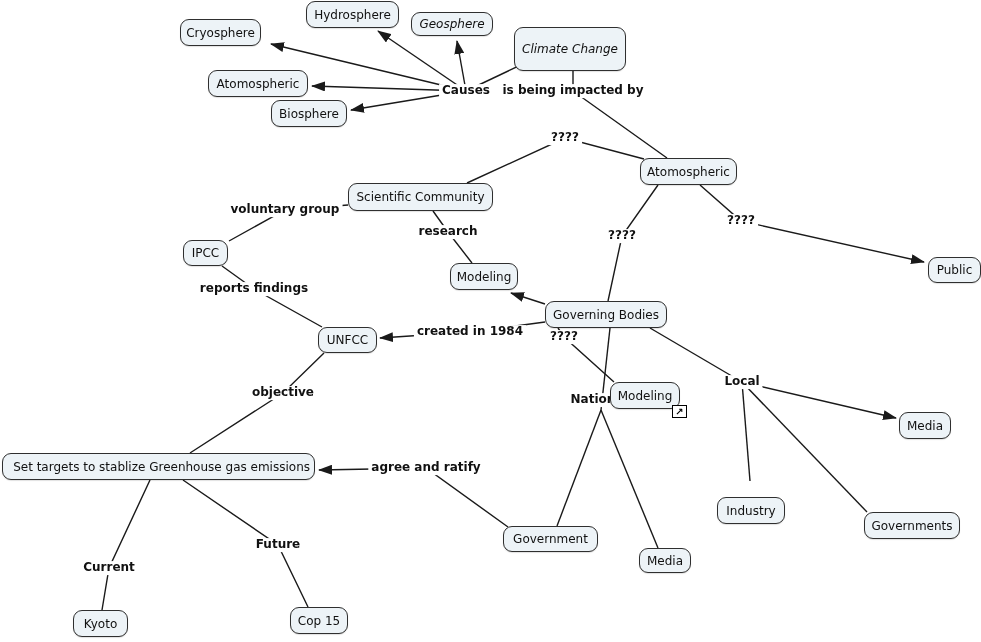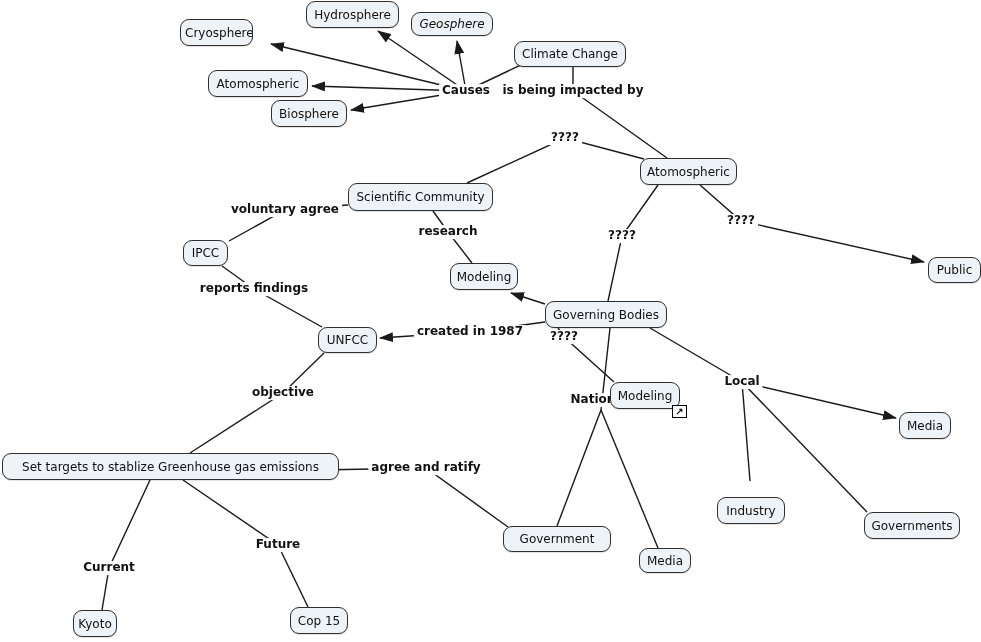--- a/index.html
+++ b/index.html
@@ -83,43 +83,43 @@
       <polyline points="508,527 426,468 319,470" class="edge" marker-end="url(#arrowhead)"></polyline>
       <polyline points="150,480 109,568 102,610" class="edge"></polyline>
       <polyline points="183,480 278,545 308,607" class="edge"></polyline>
     </svg>
   <div id="labels-layer">
       <div class="link-label" style="left: 466px; top: 91px;">Causes</div>
       <div class="link-label" style="left: 573px; top: 91px;">is being impacted by</div>
       <div class="link-label" style="left: 565px; top: 138px;">????</div>
       <div class="link-label" style="left: 622px; top: 236px;">????</div>
       <div class="link-label" style="left: 741px; top: 221px;">????</div>
-      <div class="link-label" style="left: 285px; top: 210px;">voluntary agree</div>
+      <div class="link-label" style="left: 285px; top: 210px;">voluntary group</div>
       <div class="link-label" style="left: 448px; top: 232px;">research</div>
       <div class="link-label" style="left: 254px; top: 289px;">reports findings</div>
-      <div class="link-label" style="left: 470px; top: 332px;">created in 1987</div>
+      <div class="link-label" style="left: 470px; top: 332px;">created in 1984</div>
       <div class="link-label" style="left: 564px; top: 337px;">????</div>
       <div class="link-label" style="left: 599px; top: 400px;">National</div>
       <div class="link-label" style="left: 742px; top: 382px;">Local</div>
       <div class="link-label" style="left: 283px; top: 393px;">objective</div>
       <div class="link-label" style="left: 426px; top: 468px;">agree and ratify</div>
       <div class="link-label" style="left: 109px; top: 568px;">Current</div>
       <div class="link-label" style="left: 278px; top: 545px;">Future</div>
     </div>
   <div id="nodes-layer">
-      <div class="node" style="left: 180px; top: 19px; width: 73px; height: 27px;">
+      <div class="node" style="left: 180px; top: 19px; width: 81px; height: 27px;">
         <span class="node-label">Cryosphere</span>
       </div>
       <div class="node" style="left: 306px; top: 1px; width: 93px; height: 27px;">
         <span class="node-label">Hydrosphere</span>
       </div>
       <div class="node" style="left: 411px; top: 12px; width: 82px; height: 24px; font-style: italic;">
         <span class="node-label">Geosphere</span>
       </div>
-      <div class="node" style="left: 514px; top: 41px; width: 112px; height: 26px;">
+      <div class="node" style="left: 514px; top: 27px; width: 112px; height: 44px; font-style: italic;">
         <span class="node-label">Climate Change</span>
       </div>
       <div class="node" style="left: 208px; top: 70px; width: 100px; height: 27px;">
         <span class="node-label">Atomospheric</span>
       </div>
       <div class="node" style="left: 271px; top: 100px; width: 76px; height: 27px;">
         <span class="node-label">Biosphere</span>
       </div>
       <div class="node" style="left: 640px; top: 158px; width: 97px; height: 27px;">
         <span class="node-label">Atomospheric</span>
@@ -142,35 +142,35 @@
       <div class="node" style="left: 318px; top: 327px; width: 59px; height: 26px;">
         <span class="node-label">UNFCC</span>
       </div>
       <div class="node" style="left: 610px; top: 382px; width: 70px; height: 27px;">
         <span class="node-label">Modeling</span>
         <div class="link-icon">↗</div>
       </div>
       <div class="node" style="left: 899px; top: 412px; width: 52px; height: 27px;">
         <span class="node-label">Media</span>
       </div>
-      <div class="node" style="left: 2px; top: 453px; width: 337px; height: 27px;">
+      <div class="node" style="left: 2px; top: 453px; width: 313px; height: 27px; justify-content: flex-end;">
         <span class="node-label">Set targets to stablize Greenhouse gas emissions</span>
       </div>
       <div class="node" style="left: 717px; top: 481px; width: 68px; height: 27px; margin-top: 16px;">
         <span class="node-label">Industry</span>
       </div>
       <div class="node" style="left: 864px; top: 512px; width: 96px; height: 27px;">
         <span class="node-label">Governments</span>
       </div>
-      <div class="node" style="left: 503px; top: 526px; width: 108px; height: 26px;">
+      <div class="node" style="left: 503px; top: 526px; width: 95px; height: 26px;">
         <span class="node-label">Government</span>
       </div>
       <div class="node" style="left: 639px; top: 548px; width: 52px; height: 25px;">
         <span class="node-label">Media</span>
       </div>
-      <div class="node" style="left: 73px; top: 610px; width: 44px; height: 27px;">
+      <div class="node" style="left: 73px; top: 610px; width: 55px; height: 27px;">
         <span class="node-label">Kyoto</span>
       </div>
       <div class="node" style="left: 290px; top: 607px; width: 58px; height: 27px;">
         <span class="node-label">Cop 15</span>
       </div>
     </div>
 </div>
 
 </body></html>

